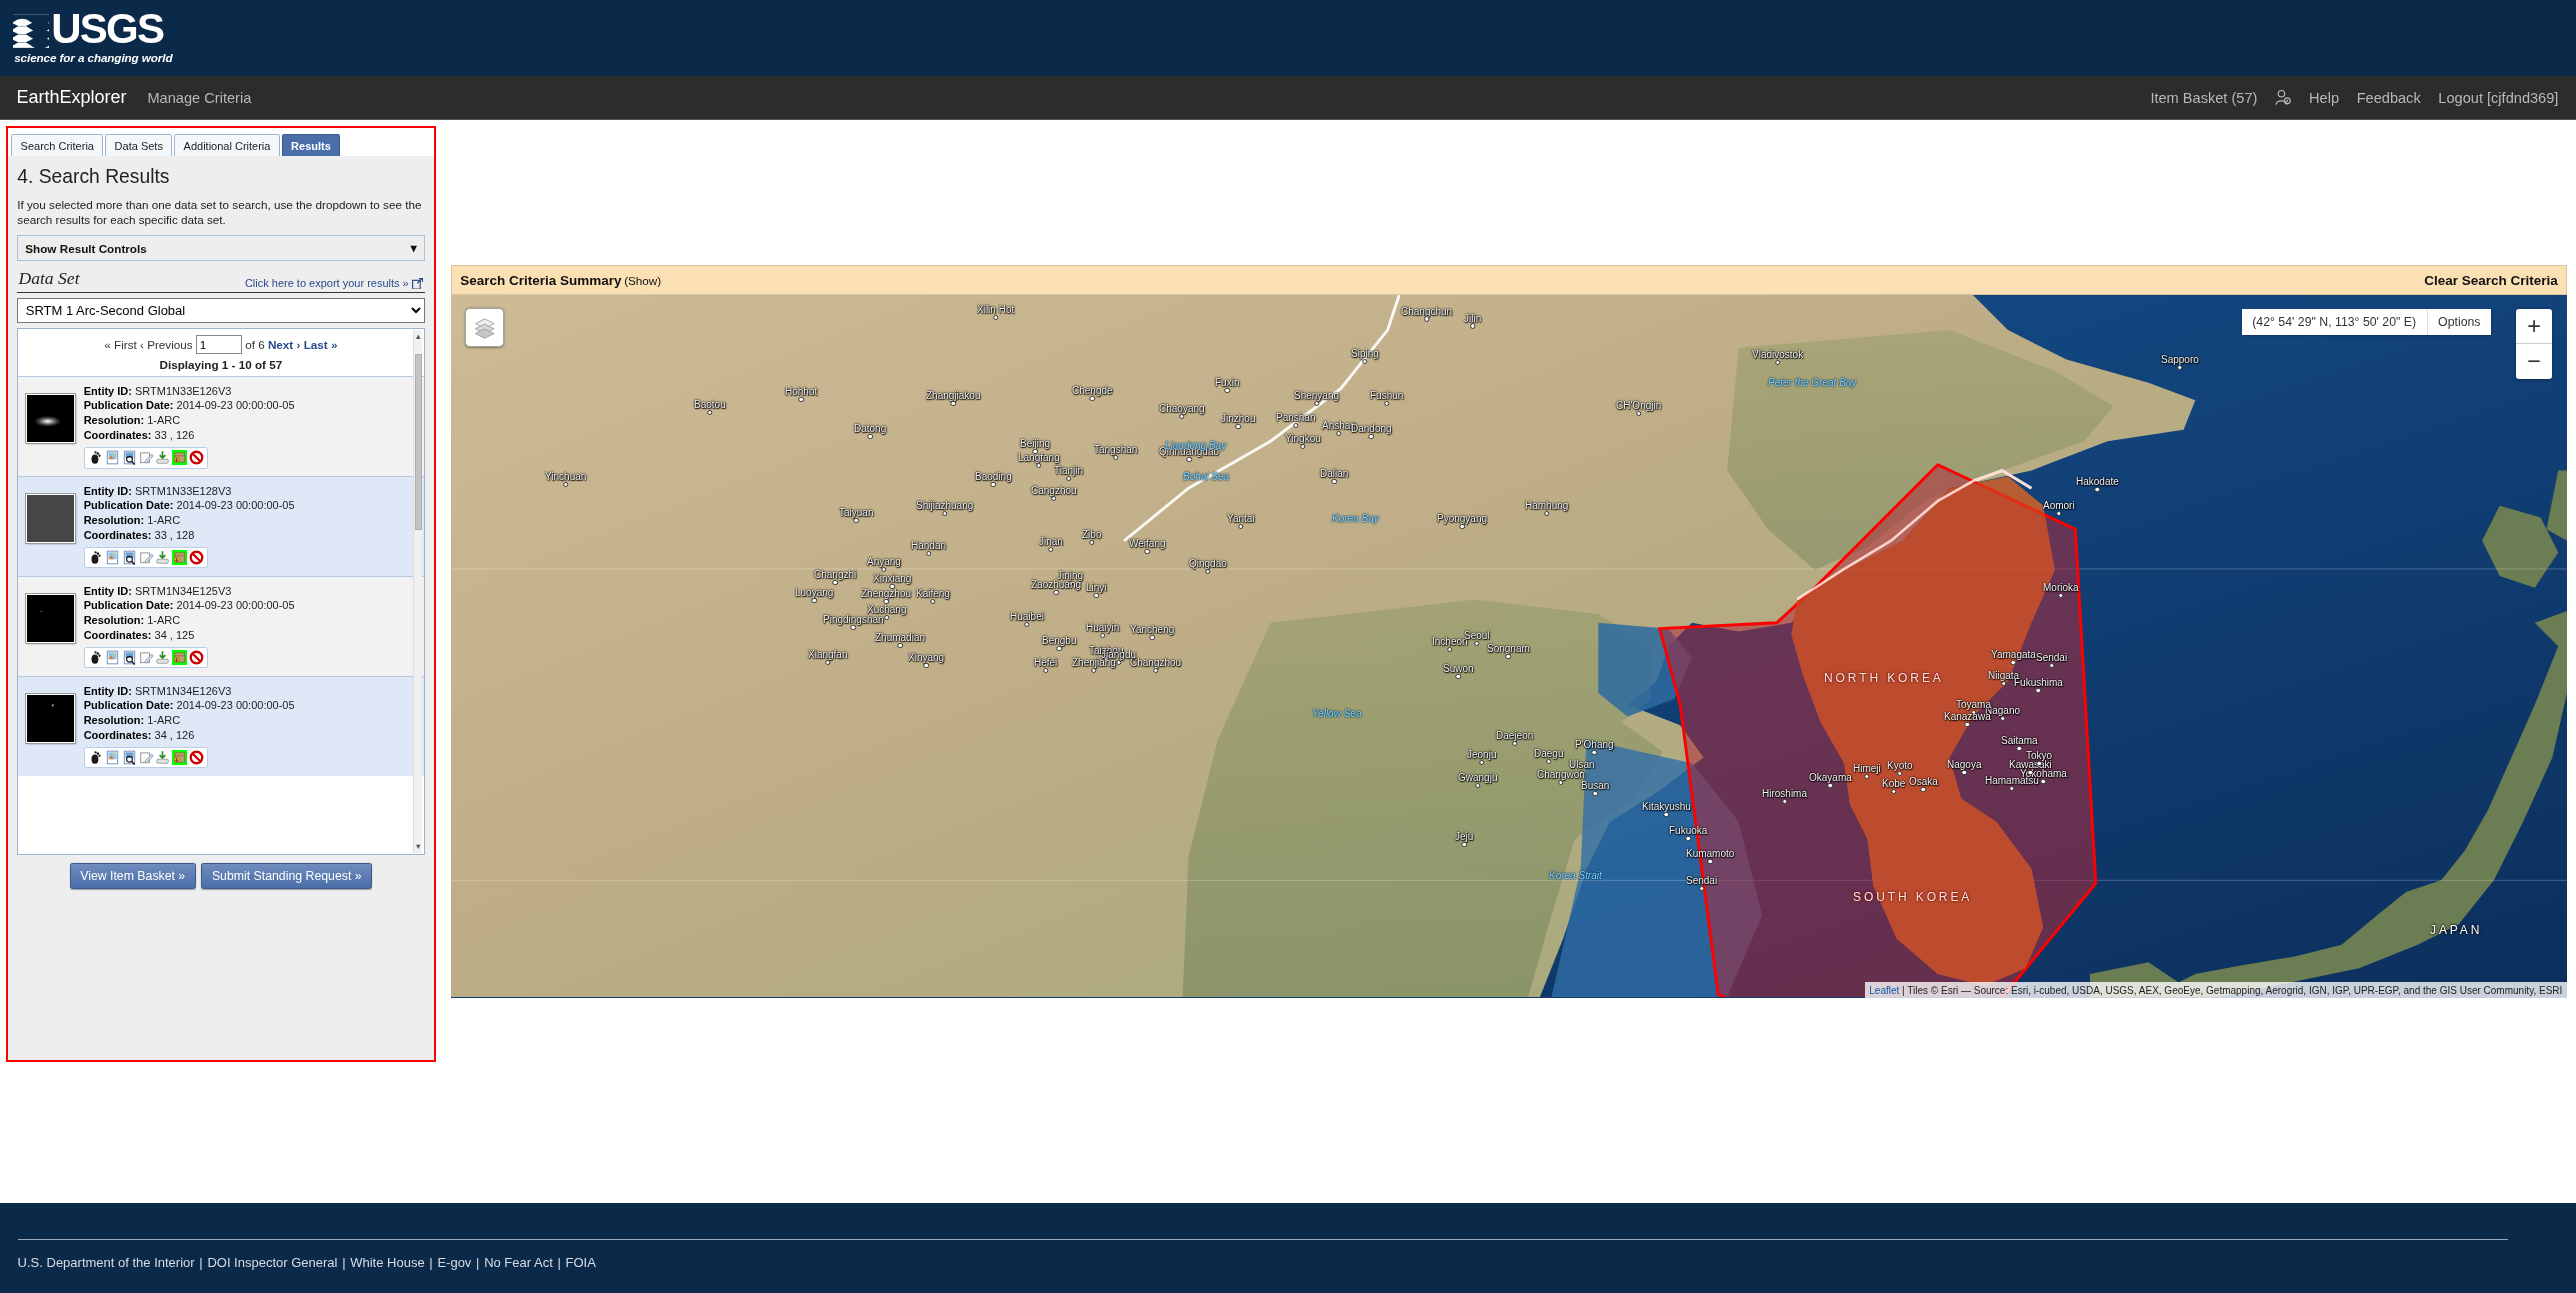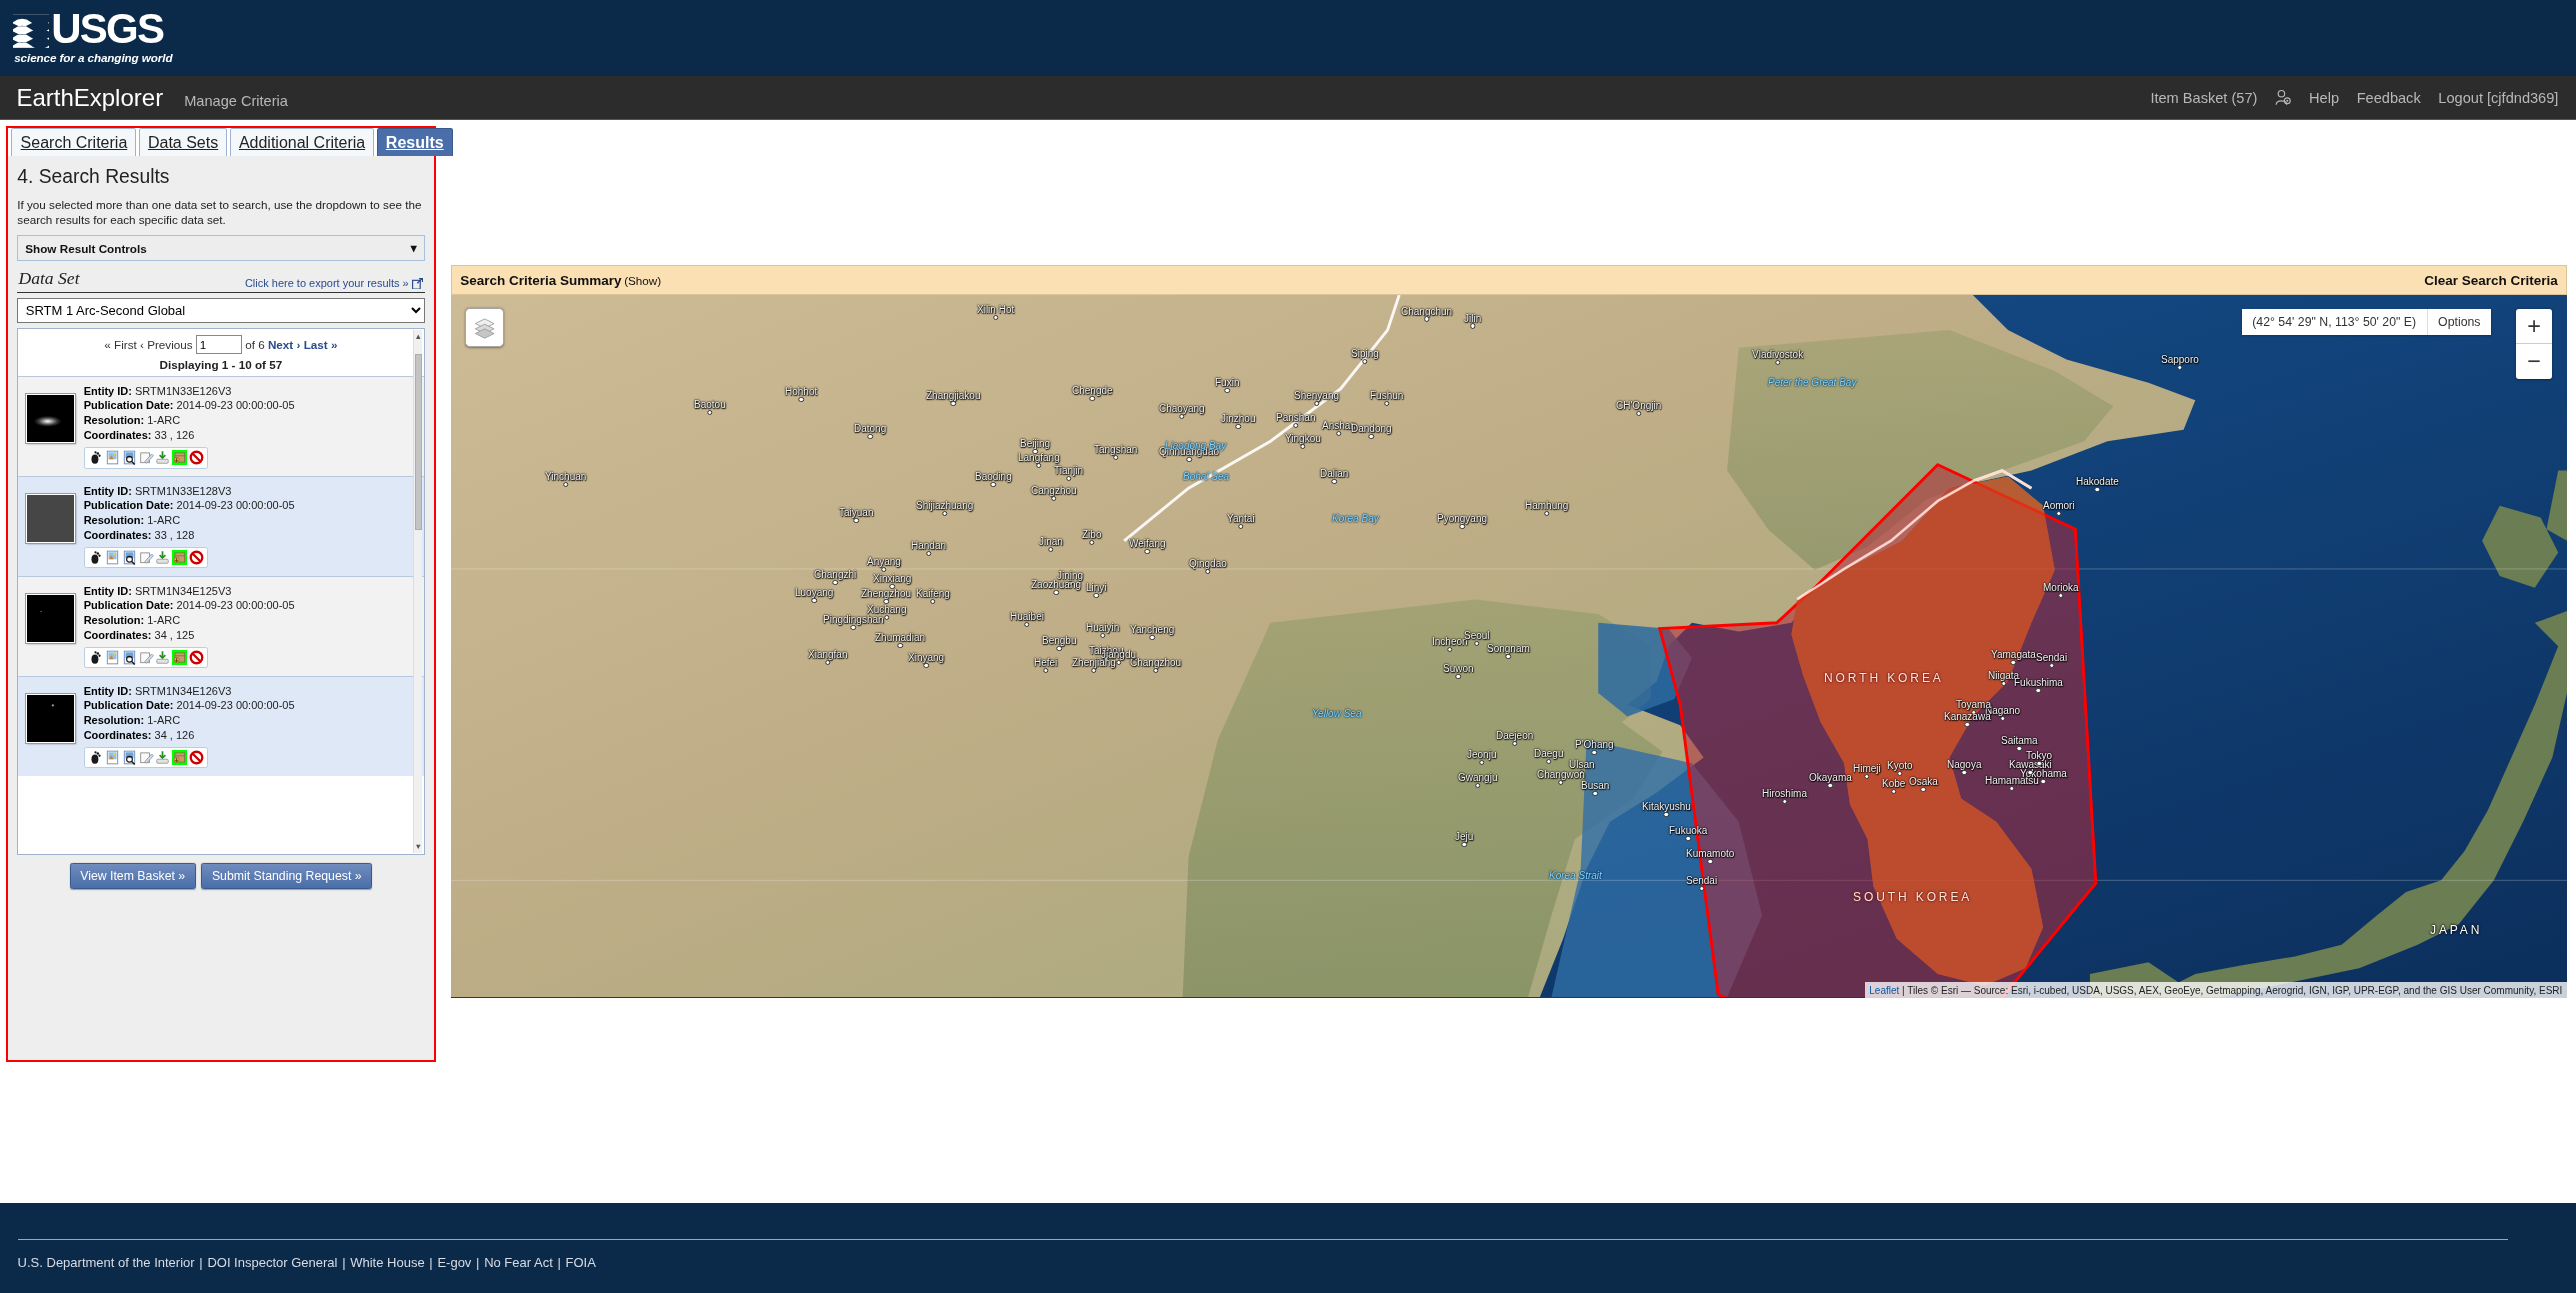--- a/index.html
+++ b/index.html
@@ -49,21 +49,21 @@
   #nav-bar {
     height: 44px;
     background: #2c2c2c;
     display: flex;
     align-items: center;
     justify-content: space-between;
     padding: 0 17.6px 0 16.4px;
     border-bottom: 1.2px solid #555;
   }
   #nav-left { display: flex; align-items: baseline; gap: 21px; }
-  #app-title { color: #ffffff; font-size: 24px; }
+  #app-title { color: #ffffff; font-size: 18px; }
   .nav-link {
     color: #b8b8b8;
     font-size: 14.6px;
     text-decoration: none;
     cursor: pointer;
   }
   #nav-right { display: flex; align-items: center; gap: 17.6px; }
   #person-gear-icon { width: 16.4px; height: 17.6px; display:inline-block; }
 
   
@@ -84,30 +84,29 @@
   }
   #tab-strip {
     display: flex;
     align-items: flex-end;
     gap: 2.3px;
     padding: 4.7px 3.5px 0 3.5px;
     background: #ffffff;
     height: 28px;
   }
   .tab {
-    font-size: 16px;
+    font-size: 11px;
     padding: 4.7px 8.2px 4.1px 8.2px;
     border: 0.6px solid #9fb3cc;
     border-bottom: none;
     border-radius: 2.3px 2.3px 0 0;
     background: #f4f8fb;
     color: #222;
     cursor: pointer;
     white-space: nowrap;
-    text-decoration: underline;
   }
   .tab.active {
     background: #4a6ea9;
     color: #ffffff;
     font-weight: bold;
     border-color: #3b5a8c;
   }
   #panel-body {
     background: #eeeeee;
     padding: 8.2px 9.4px 0 9.4px;

